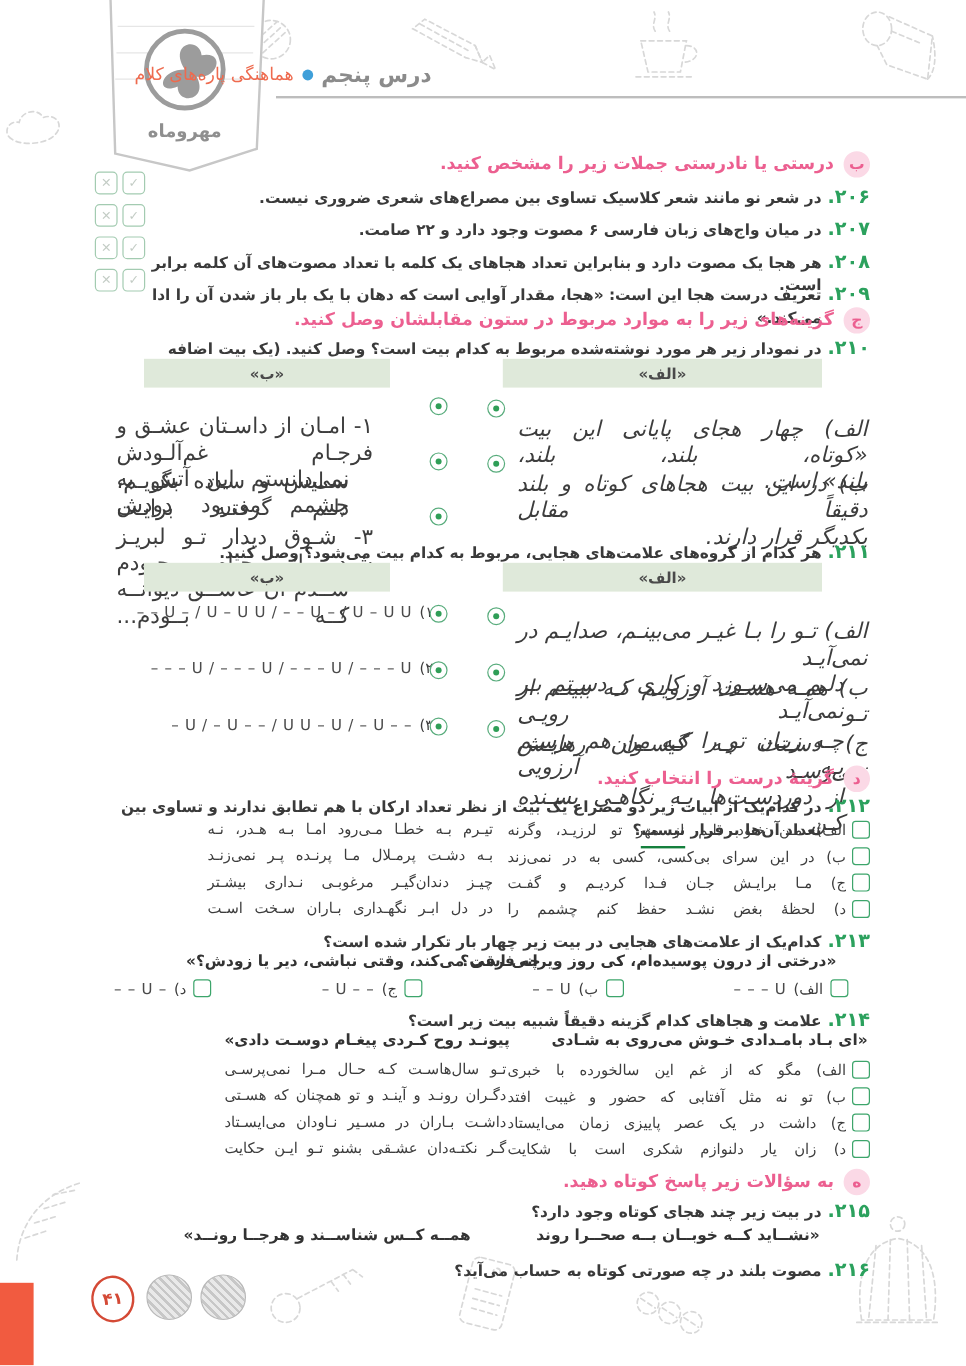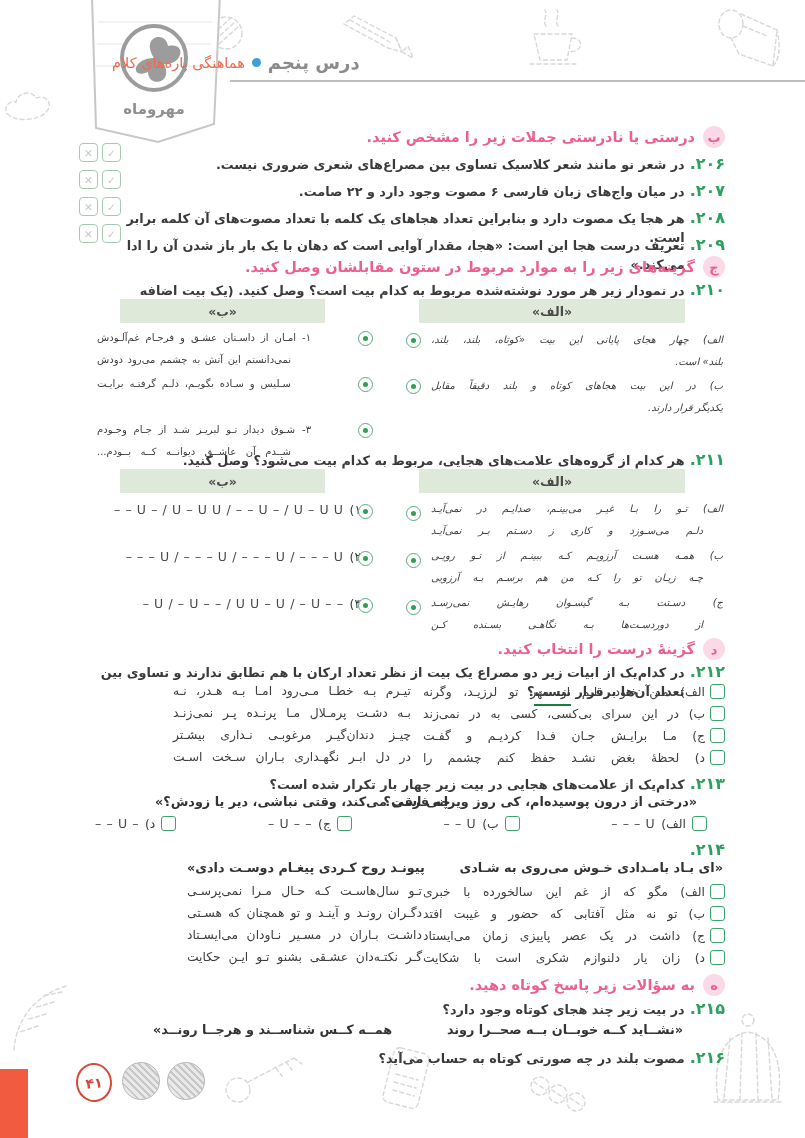--- a/index.html
+++ b/index.html
@@ -30,21 +30,21 @@
   .q{display:flex;gap:5px;align-items:baseline;font-size:12.8px;font-weight:bold;color:#3a3a3a;line-height:1.5;}
   .qnum{color:#2ba15d;font-weight:bold;font-size:16px;white-space:nowrap;flex:none;}
   .u-pink{border-bottom:2px solid #15803d;padding-bottom:5px;}
 
   
   .mtable{position:absolute;left:95px;width:630px;}
   .bar{position:absolute;top:0;height:24px;background:#dfe9da;color:#4a4a4a;font-weight:bold;
        font-size:12.5px;display:grid;place-items:center;}
   .bar-alef{right:40px;width:266px;}
   .bar-be{left:25px;width:205px;}
-  .m-item{position:absolute;font-size:10px;line-height:22px;color:#3d3d3d;}
+  .m-item{position:absolute;font-size:18px;line-height:22px;color:#3d3d3d;margin-top:18px;}
   .m-alef{right:2px;width:292px;font-style:italic;}
   .m-be{left:2px;width:214px;}
   .jline{text-align:justify;text-align-last:justify;}
   .ind{padding-right:20px;}
   .dotm{position:absolute;width:13px;height:13px;border:1.5px solid #58ac7c;border-radius:50%;
         background:#fff;display:grid;place-items:center;}
   .dotm::after{content:"";width:5px;height:5px;border-radius:50%;background:#2f9e57;}
   .pat-row{position:absolute;display:flex;gap:6px;align-items:center;font-size:12.3px;white-space:nowrap;}
   .pattern{direction:ltr;unicode-bidi:bidi-override;font-size:12.5px;letter-spacing:0.6px;color:#4a4a4a;}
 
@@ -322,20 +322,21 @@
     </span>
     <span class="syl-opt">
       <span class="checkbox"></span>
       <span>د)</span>
       <span class="pattern">– – U –</span>
     </span>
   </div>
 
   <div class="blk q" style="top:838px">
     <span class="qnum">۲۱۴.</span>
+    <span>علامت و هجاهای کدام گزینه دقیقاً شبیه بیت زیر است؟</span>
   </div>
   <div class="verse-line" style="top:860px">
     <span class="v-right" style="right:2px">«ای بـاد بامـدادی خـوش می‌روی به شـادی</span>
     <span class="v-left" style="left:92px">پیونـد روح کـردی پیغـام دوسـت دادی»</span>
   </div>
 
   <div class="opt-row" style="top:884px">
     <div class="opt-right">
         <span class="checkbox"></span>
       <span class="vj">الف) مگو که از غم این سالخورده با خبری</span>

